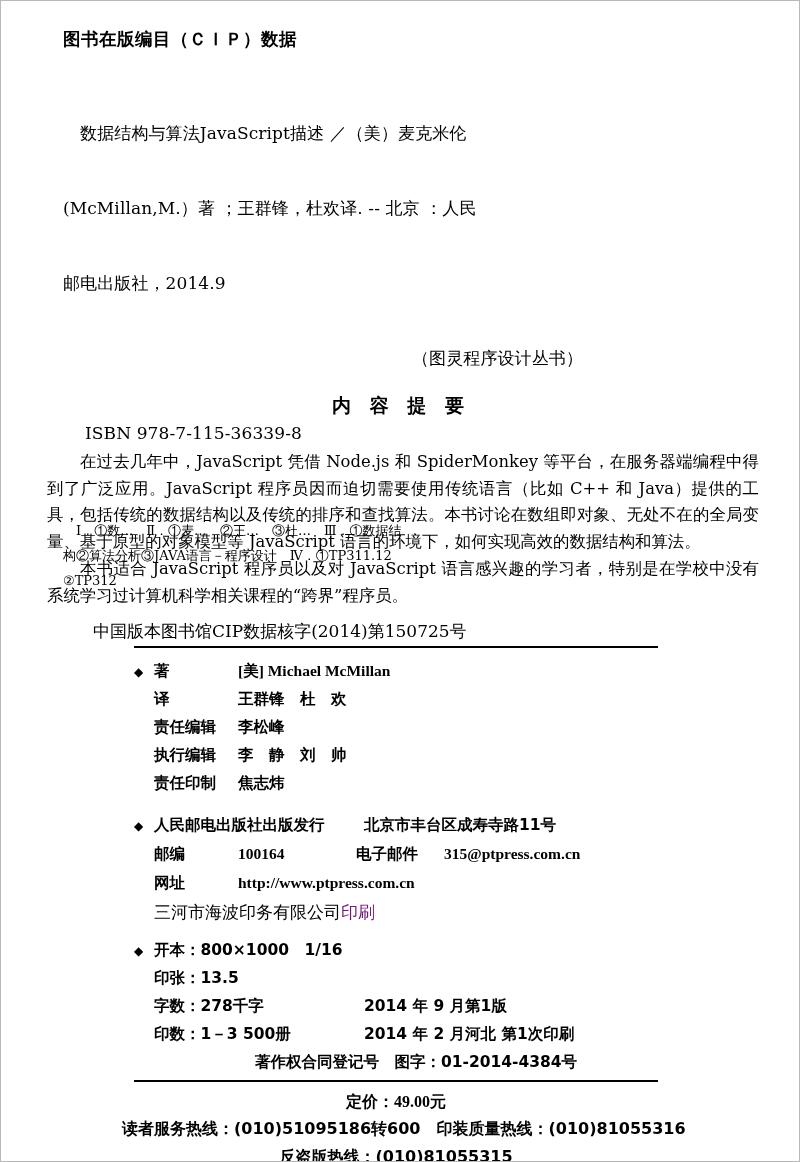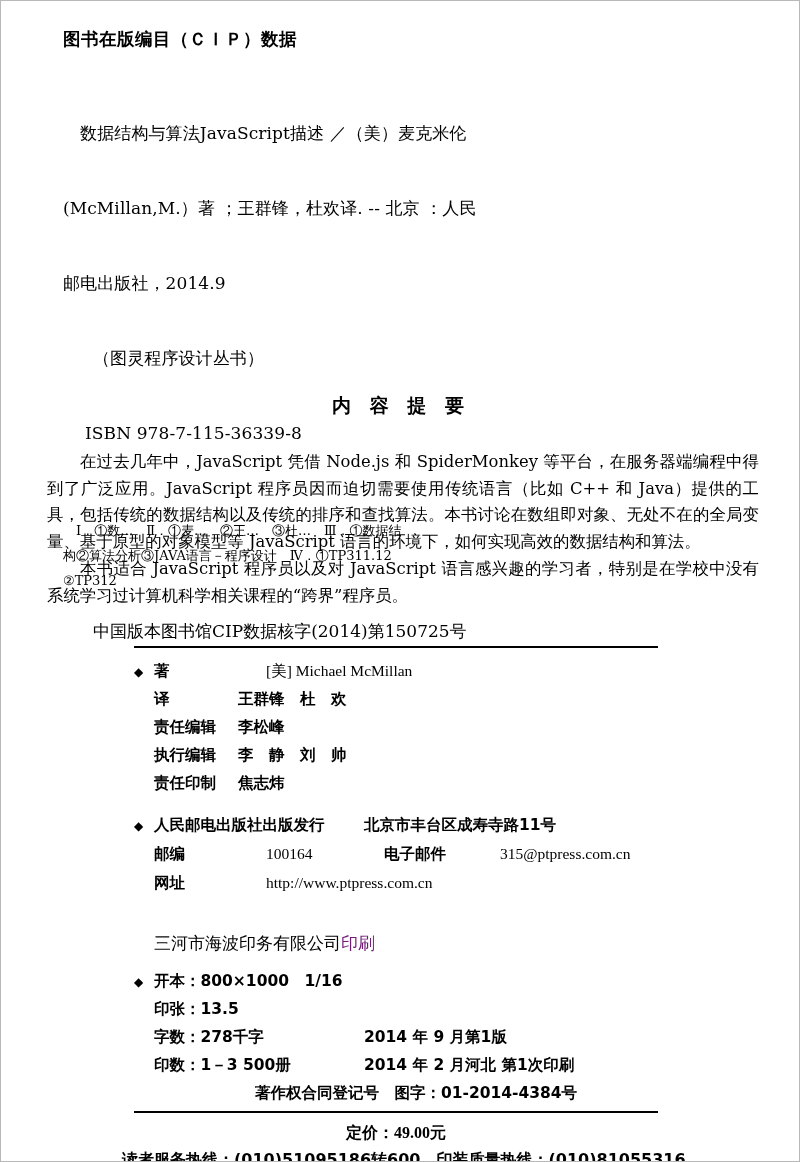--- a/index.html
+++ b/index.html
@@ -42,21 +42,21 @@
   .cip-para {
     font-family: "DejaVu Serif", "Liberation Serif", serif;
     font-size: 17px;
     line-height: 25px;
     margin: 0;
     white-space: pre-wrap;
     letter-spacing: 0.1px;
   }
   .cip-line { display: block; white-space: pre; }
   .cip-line.ind { padding-left: 22px; }
-  .cip-line.ind2 { padding-left: 30px; }
+  .cip-line.ind2 { padding-left: 30px; text-align: right; }
 
   .cip-core {
     font-family: "DejaVu Serif", "Liberation Serif", serif;
     font-size: 13px;
     line-height: 25px;
     margin: 22px 0 0 0;
   }
   .cip-checknum {
     font-family: "DejaVu Serif", "Liberation Serif", serif;
     font-size: 17px;
@@ -129,22 +129,21 @@
     font-family: "DejaVu Sans", sans-serif;
   }
   .diamond.blank { color: transparent; }
   .clabel {
     flex: 0 0 84px;
     white-space: pre;
   }
   .cvalue { white-space: pre; }
   .cvalue.serif {
     font-family: "Liberation Serif", "DejaVu Serif", serif;
-    font-weight: normal;
-    margin-left: 28px;
+    font-weight: bold;
   }
   .faded { color: #701a75; }
 
   .crow .col-a { flex: 0 0 210px; white-space: pre; }
 
   .centered-row {
     text-align: center;
     line-height: 27px;
     white-space: pre;
     font-family: "DejaVu Sans", "Liberation Sans", sans-serif;
@@ -257,21 +256,21 @@
           <span class="clabel">邮编</span>
           <span class="cvalue serif" style="flex:0 0 118px;">100164</span>
           <span class="clabel" style="flex:0 0 88px;">电子邮件</span>
           <span class="cvalue serif">315@ptpress.com.cn</span>
         </div>
         <div class="crow">
           <span class="diamond blank">◆</span>
           <span class="clabel">网址</span>
           <span class="cvalue serif">http://www.ptpress.com.cn</span>
         </div>
-        <div class="crow" style="line-height:29px;margin-top:31px;">
+        <div class="crow" style="line-height:29px;">
           <span class="diamond blank">◆</span>
           <span class="cvalue" style="font-family:'Liberation Serif',serif;font-weight:normal;font-size:17px;">三河市海波印务有限公司</span>
           <span class="cvalue faded" style="font-family:'Liberation Serif',serif;font-weight:normal;font-size:17px;">印刷</span>
         </div>
       </div>
 
       <div class="colo-group" style="padding-top:8px;">
         <div class="crow">
           <span class="diamond">◆</span>
           <span class="col-a">开本：800×1000　1/16</span>

